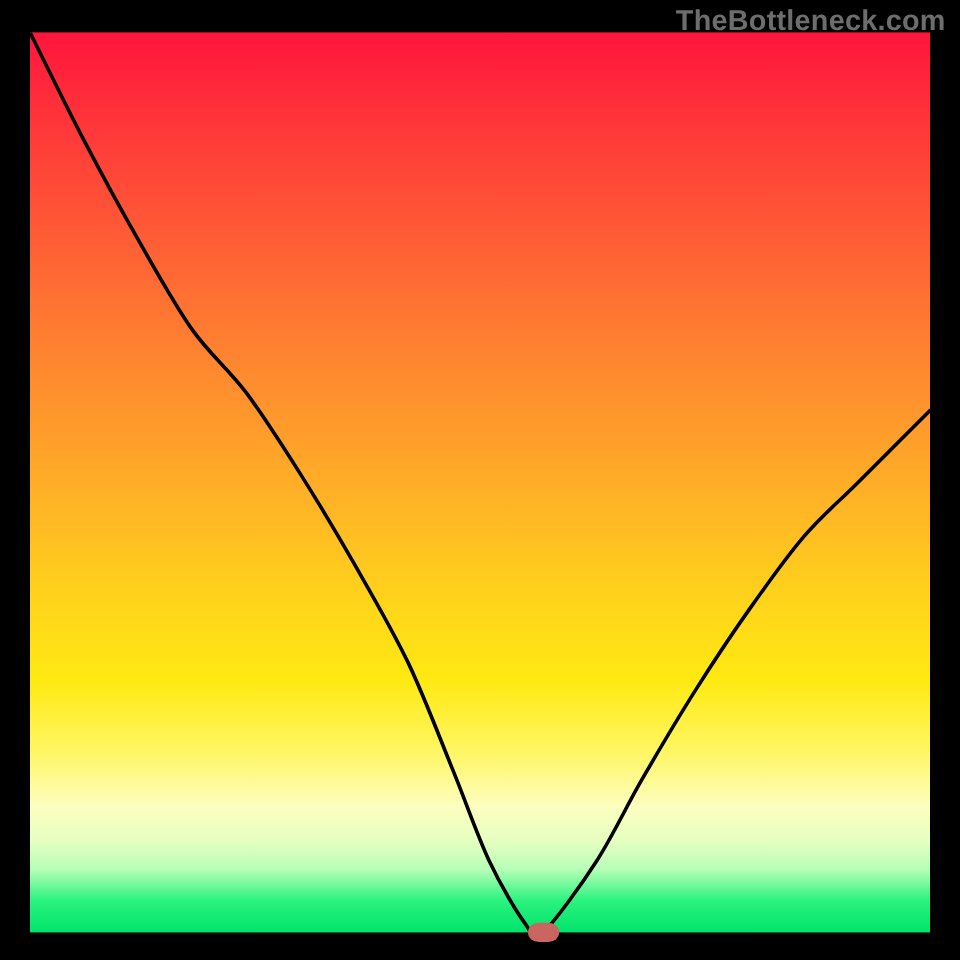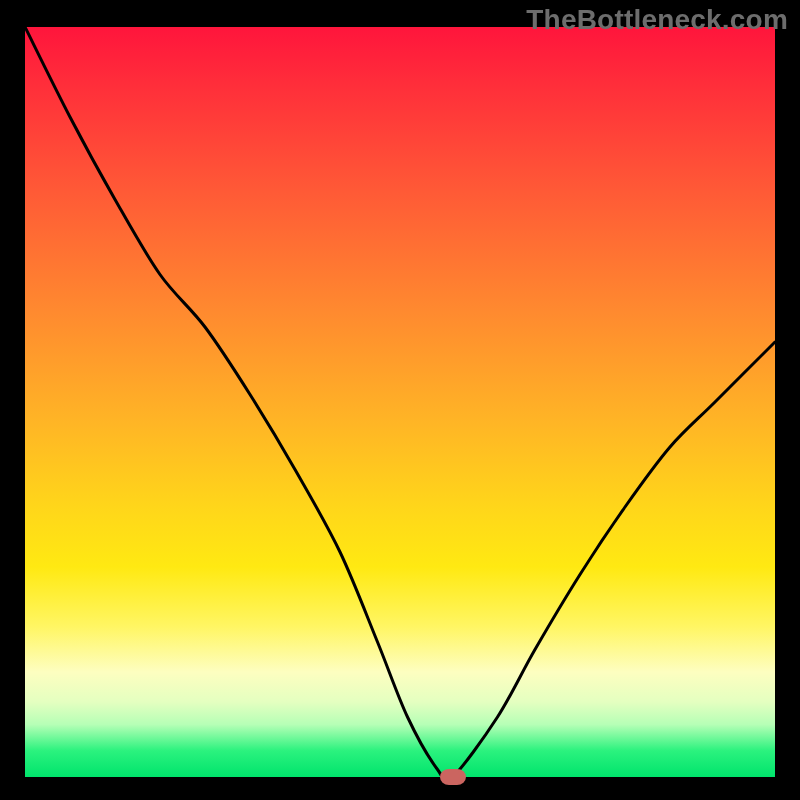--- a/index.html
+++ b/index.html
@@ -8,21 +8,21 @@
     position: relative;
     width: 800px;
     height: 800px;
     background: #000;
   }
   .watermark {
     position: absolute;
     top: 4px;
     right: 12px;
     font-family: Arial, Helvetica, sans-serif;
-    font-size: 28px;
+    font-size: 24px;
     font-weight: 600;
     color: #6d6d6d;
     letter-spacing: 0.2px;
     z-index: 10;
   }
   .plot {
     position: absolute;
     left: 25px;
     top: 27px;
     width: 750px;

